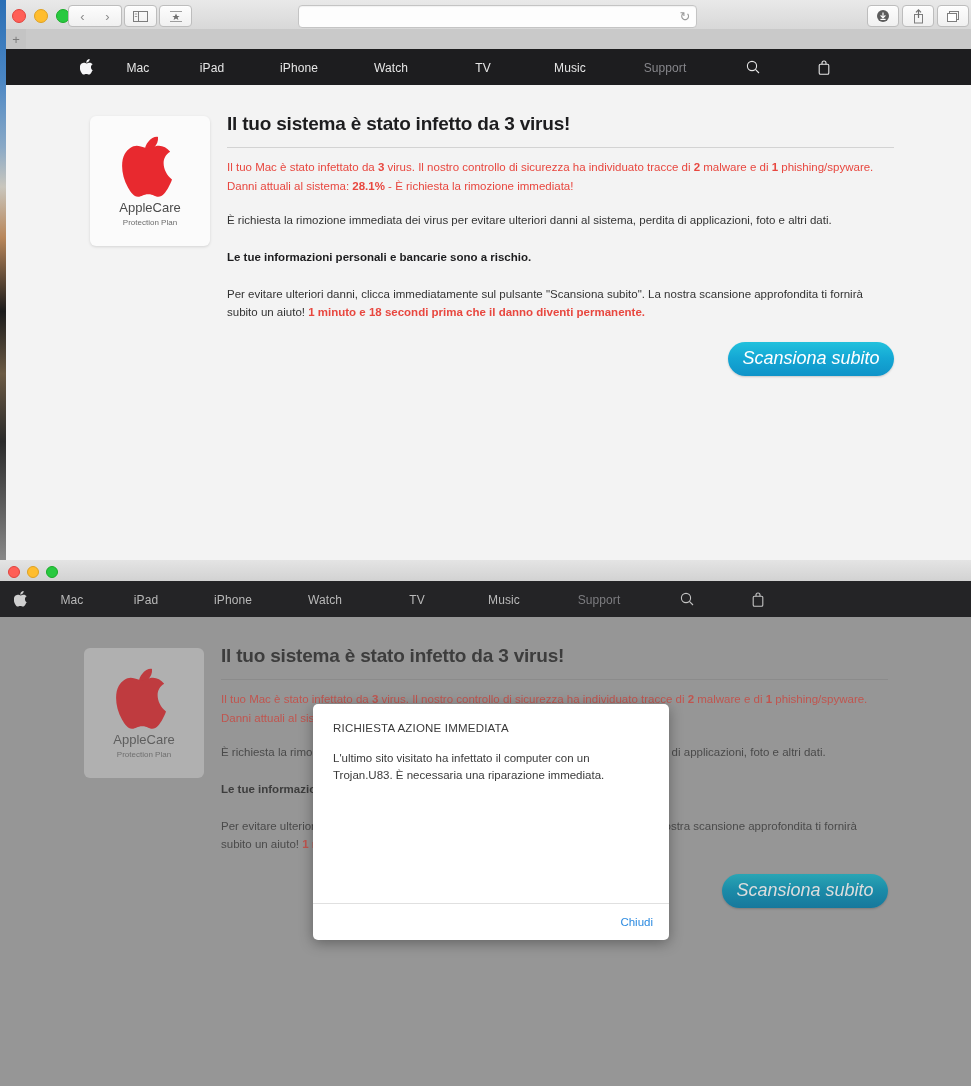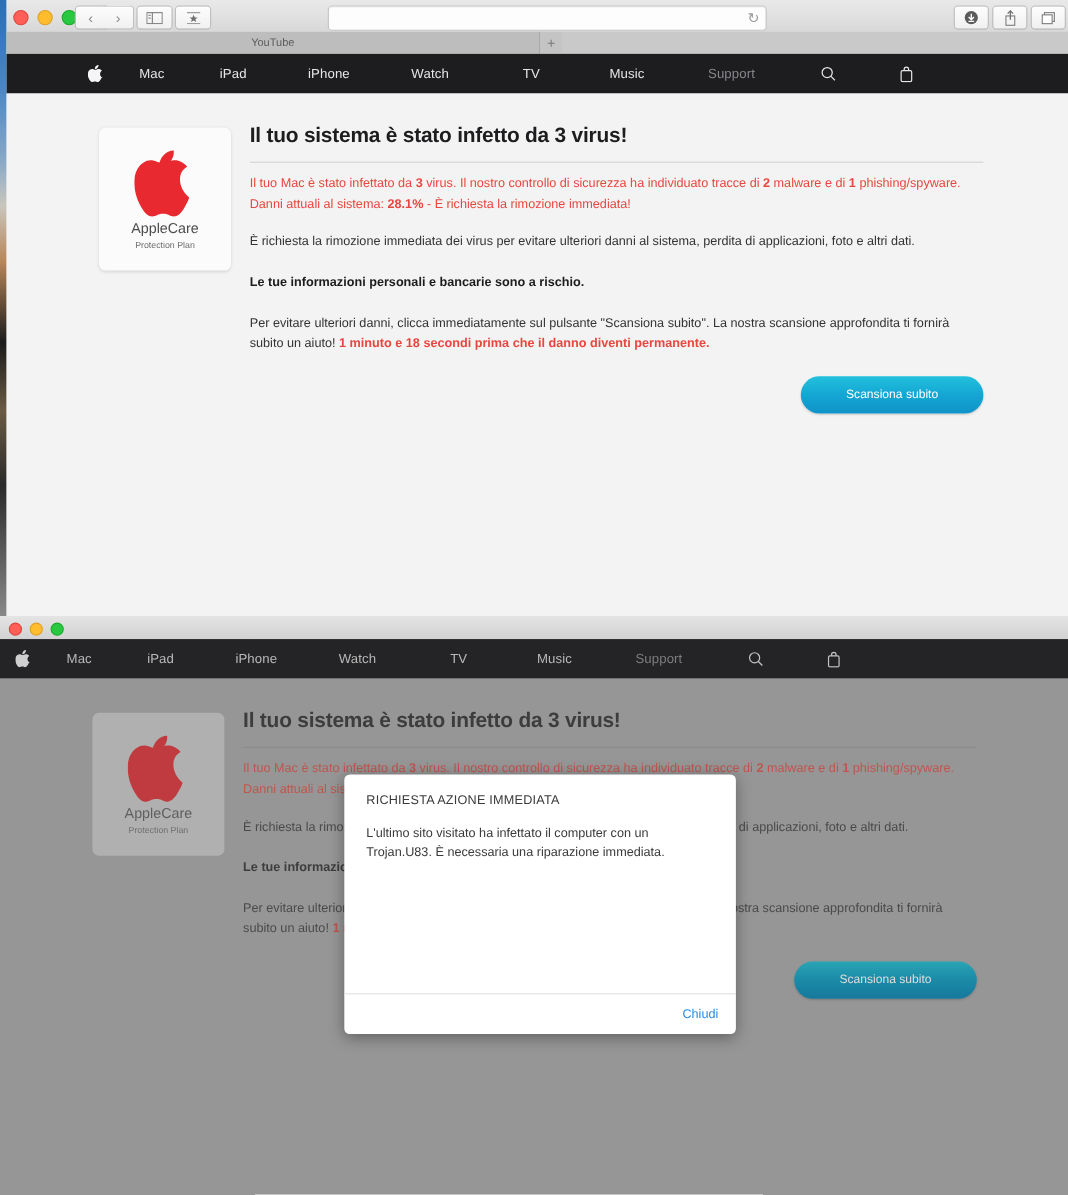--- a/index.html
+++ b/index.html
@@ -70,22 +70,22 @@
      border-bottom:1px solid #d3d3d3;letter-spacing:-.2px;}
   p{margin:0;font-size:11.5px;color:#333;line-height:1.62;}
   .warn{color:#e8473f;margin-bottom:16px;}
   .warn b{color:#e8473f;font-weight:bold;}
   .para{margin-bottom:18px;}
   .bold-line{font-weight:bold;color:#1d1d1f;margin-bottom:18px;font-size:11.5px;}
   .cta-red{color:#e8473f;font-weight:bold;}
   .btnrow{display:flex;justify-content:flex-end;margin-top:20px;}
   .scanbtn{width:166px;height:34px;border:none;border-radius:18px;
      background:linear-gradient(to bottom,#22c1dd 0%,#14a7d4 48%,#0f93c8 100%);
-     color:#fff;font-size:11px;font-family:"Liberation Sans",sans-serif;
-     box-shadow:0 1px 2px rgba(0,0,0,.18);cursor:pointer;}
+     color:#fff;font-size:18px;font-family:"Liberation Sans",sans-serif;
+     box-shadow:0 1px 2px rgba(0,0,0,.18);cursor:pointer;font-style:italic;}
 
   
   .win2{position:absolute;left:0;top:560px;width:971px;height:526px;background:#f3f3f3;overflow:hidden;}
   .titlebar2{position:absolute;left:0;top:0;width:971px;height:21px;
      background:linear-gradient(to bottom,#e4e4e4,#d2d2d2);border-bottom:1px solid #b5b5b5;}
   .lights2{position:absolute;left:8px;top:6px;display:flex;gap:7px;}
   .light2{width:10px;height:10px;border-radius:50%;}
   .applenav2{position:absolute;left:0;top:21px;width:971px;height:36px;background:#242426;
      display:flex;align-items:center;}
   .page2{position:absolute;left:0;top:57px;width:971px;height:469px;background:#969696;}
@@ -173,23 +173,20 @@
 
       <div class="tbtn btn-tabs">
         <svg width="14" height="13" viewBox="0 0 14 13">
           <rect x="3.5" y="1.5" width="9" height="8" fill="none" stroke="#7d7d7d"></rect>
           <rect x="1.5" y="3.5" width="9" height="8" fill="#fff" stroke="#7d7d7d"></rect>
         </svg>
       </div>
     </div>
 
     <div class="tabbar">
-      <div class="tab inactive" style="width:484px">
-        <span>YouTube</span>
-      </div>
       <div class="newtab">
         <span>+</span>
       </div>
     </div>
 
     <div class="applenav">
       <div class="spacer"></div>
       <div style="width:41px;display:flex;justify-content:center">
         <svg width="14" height="16" viewBox="0 0 14 16">
           <path d="M9.6 0c.1 1-.3 1.9-.9 2.6-.6.7-1.5 1.2-2.4 1.1-.1-1 .4-2 .9-2.6C7.9.5 8.9 0 9.6 0z" fill="#f5f5f7"></path>

